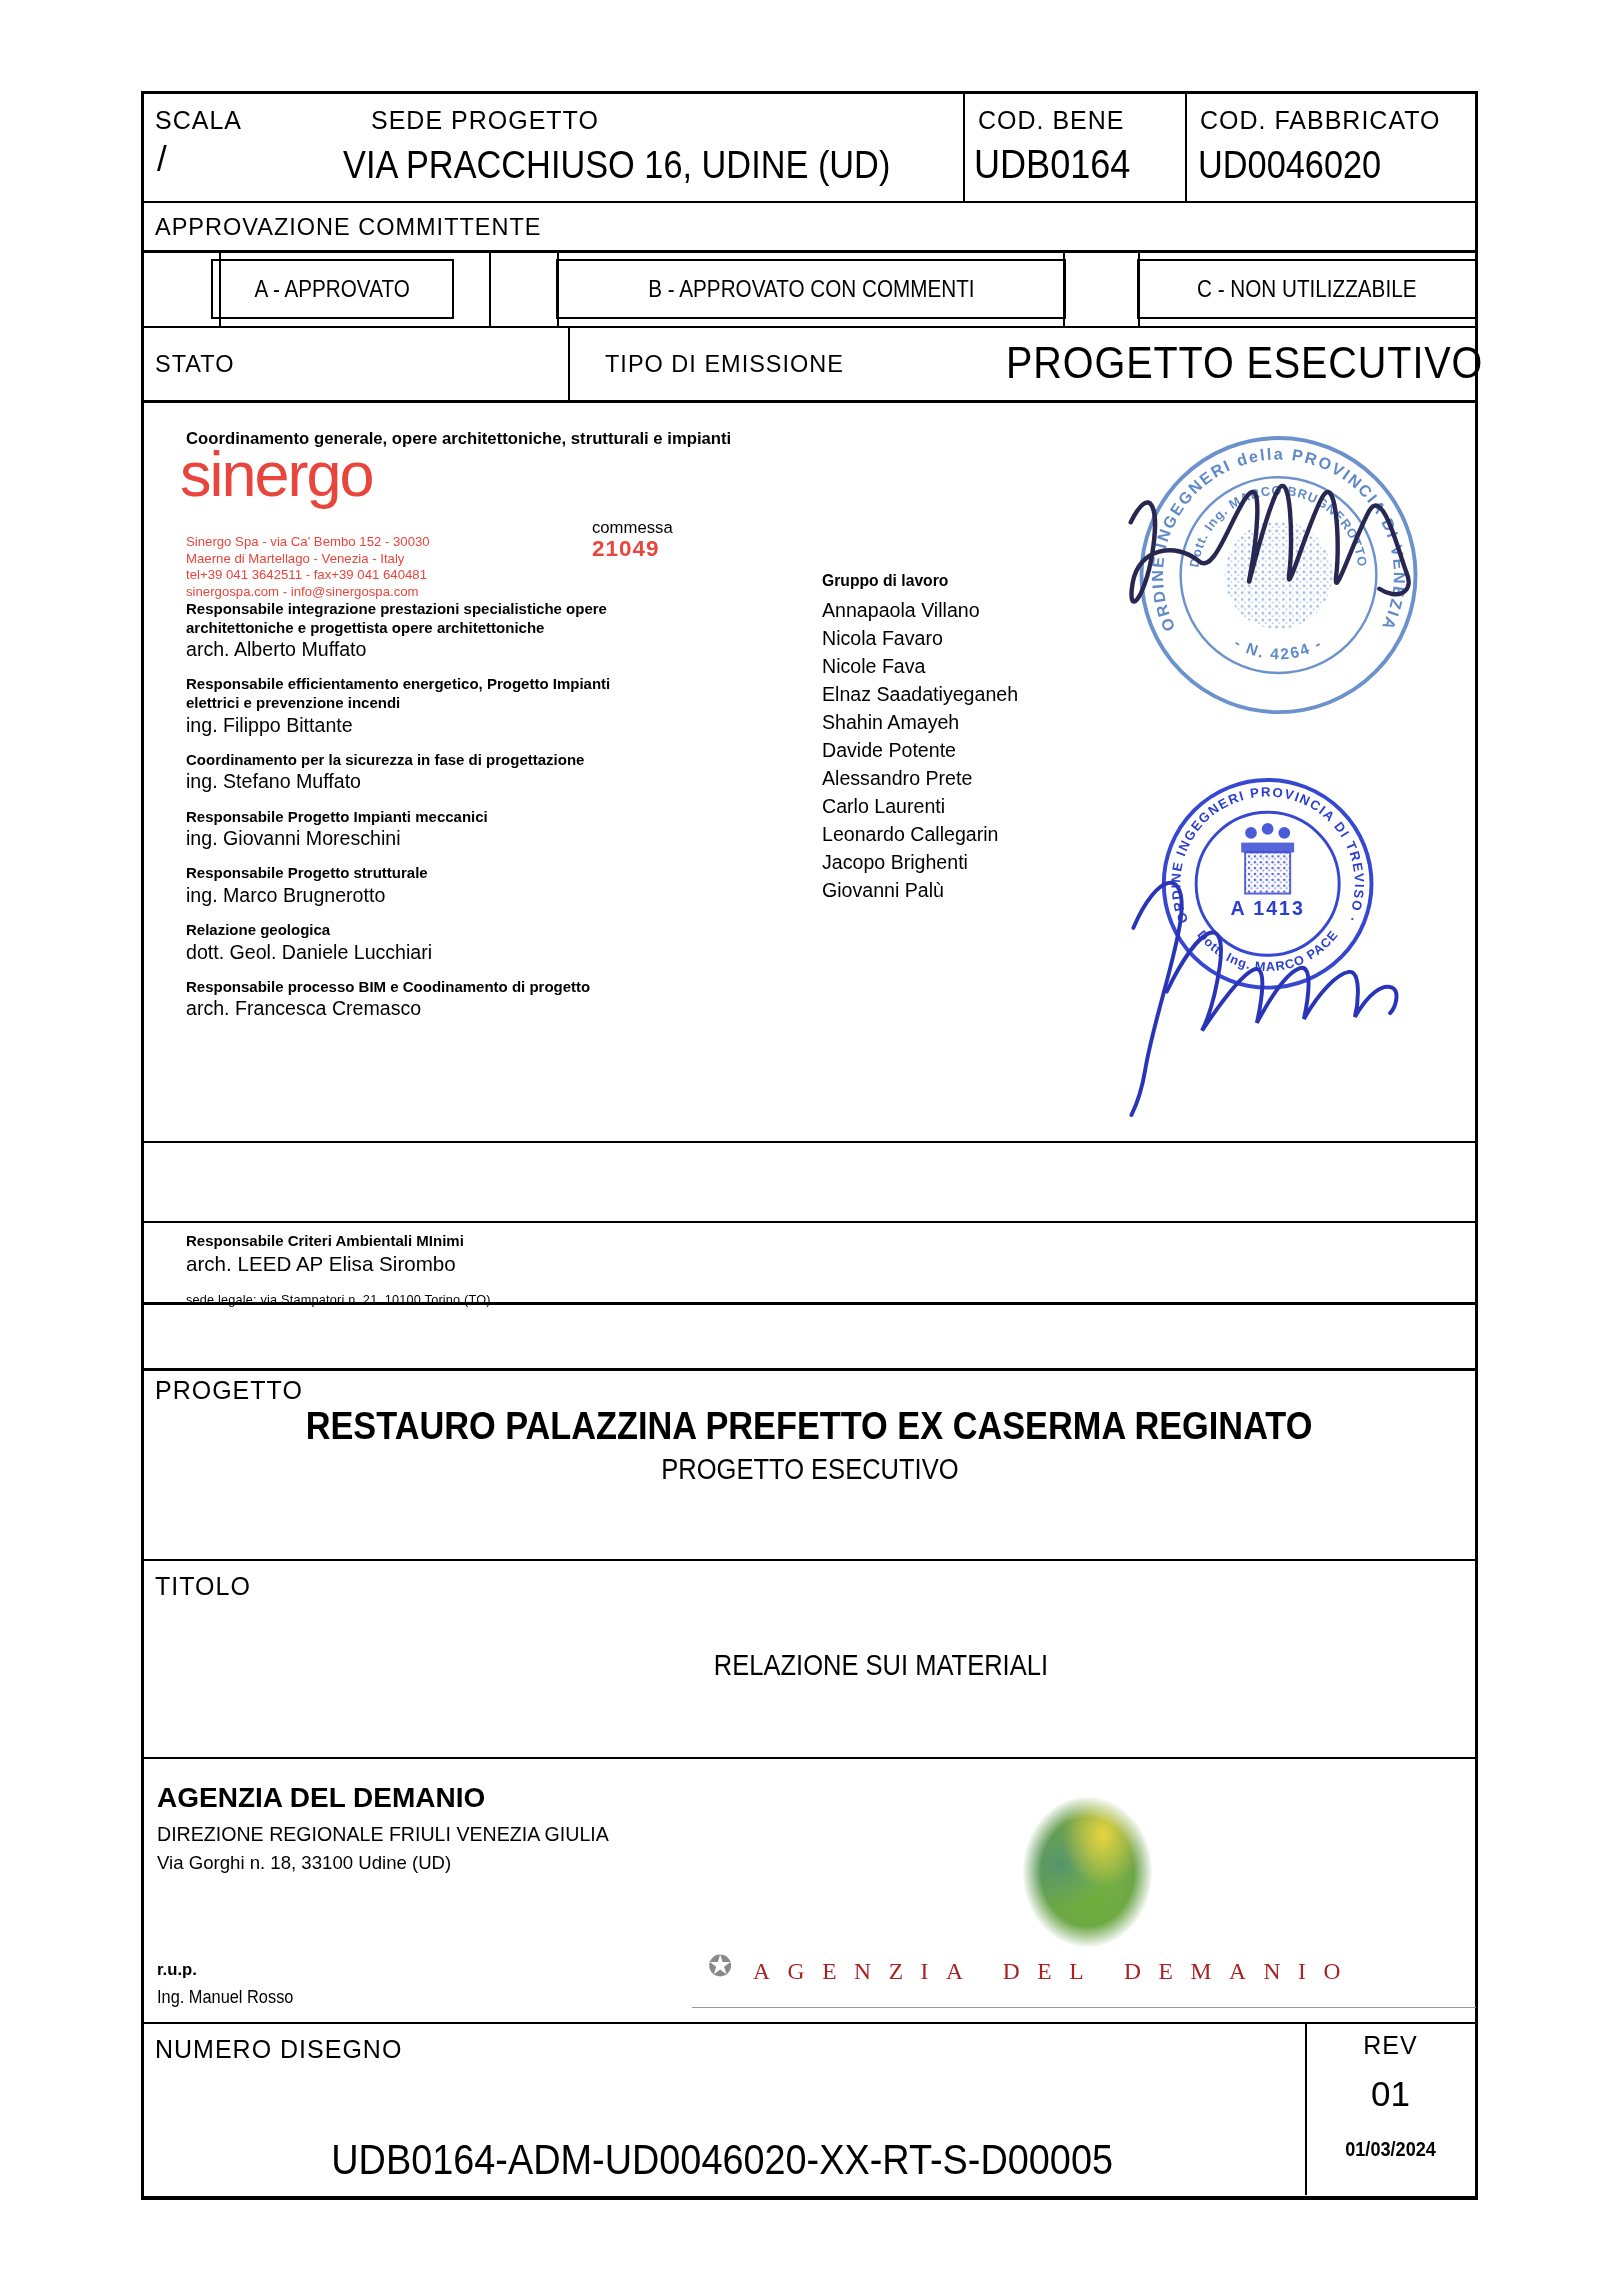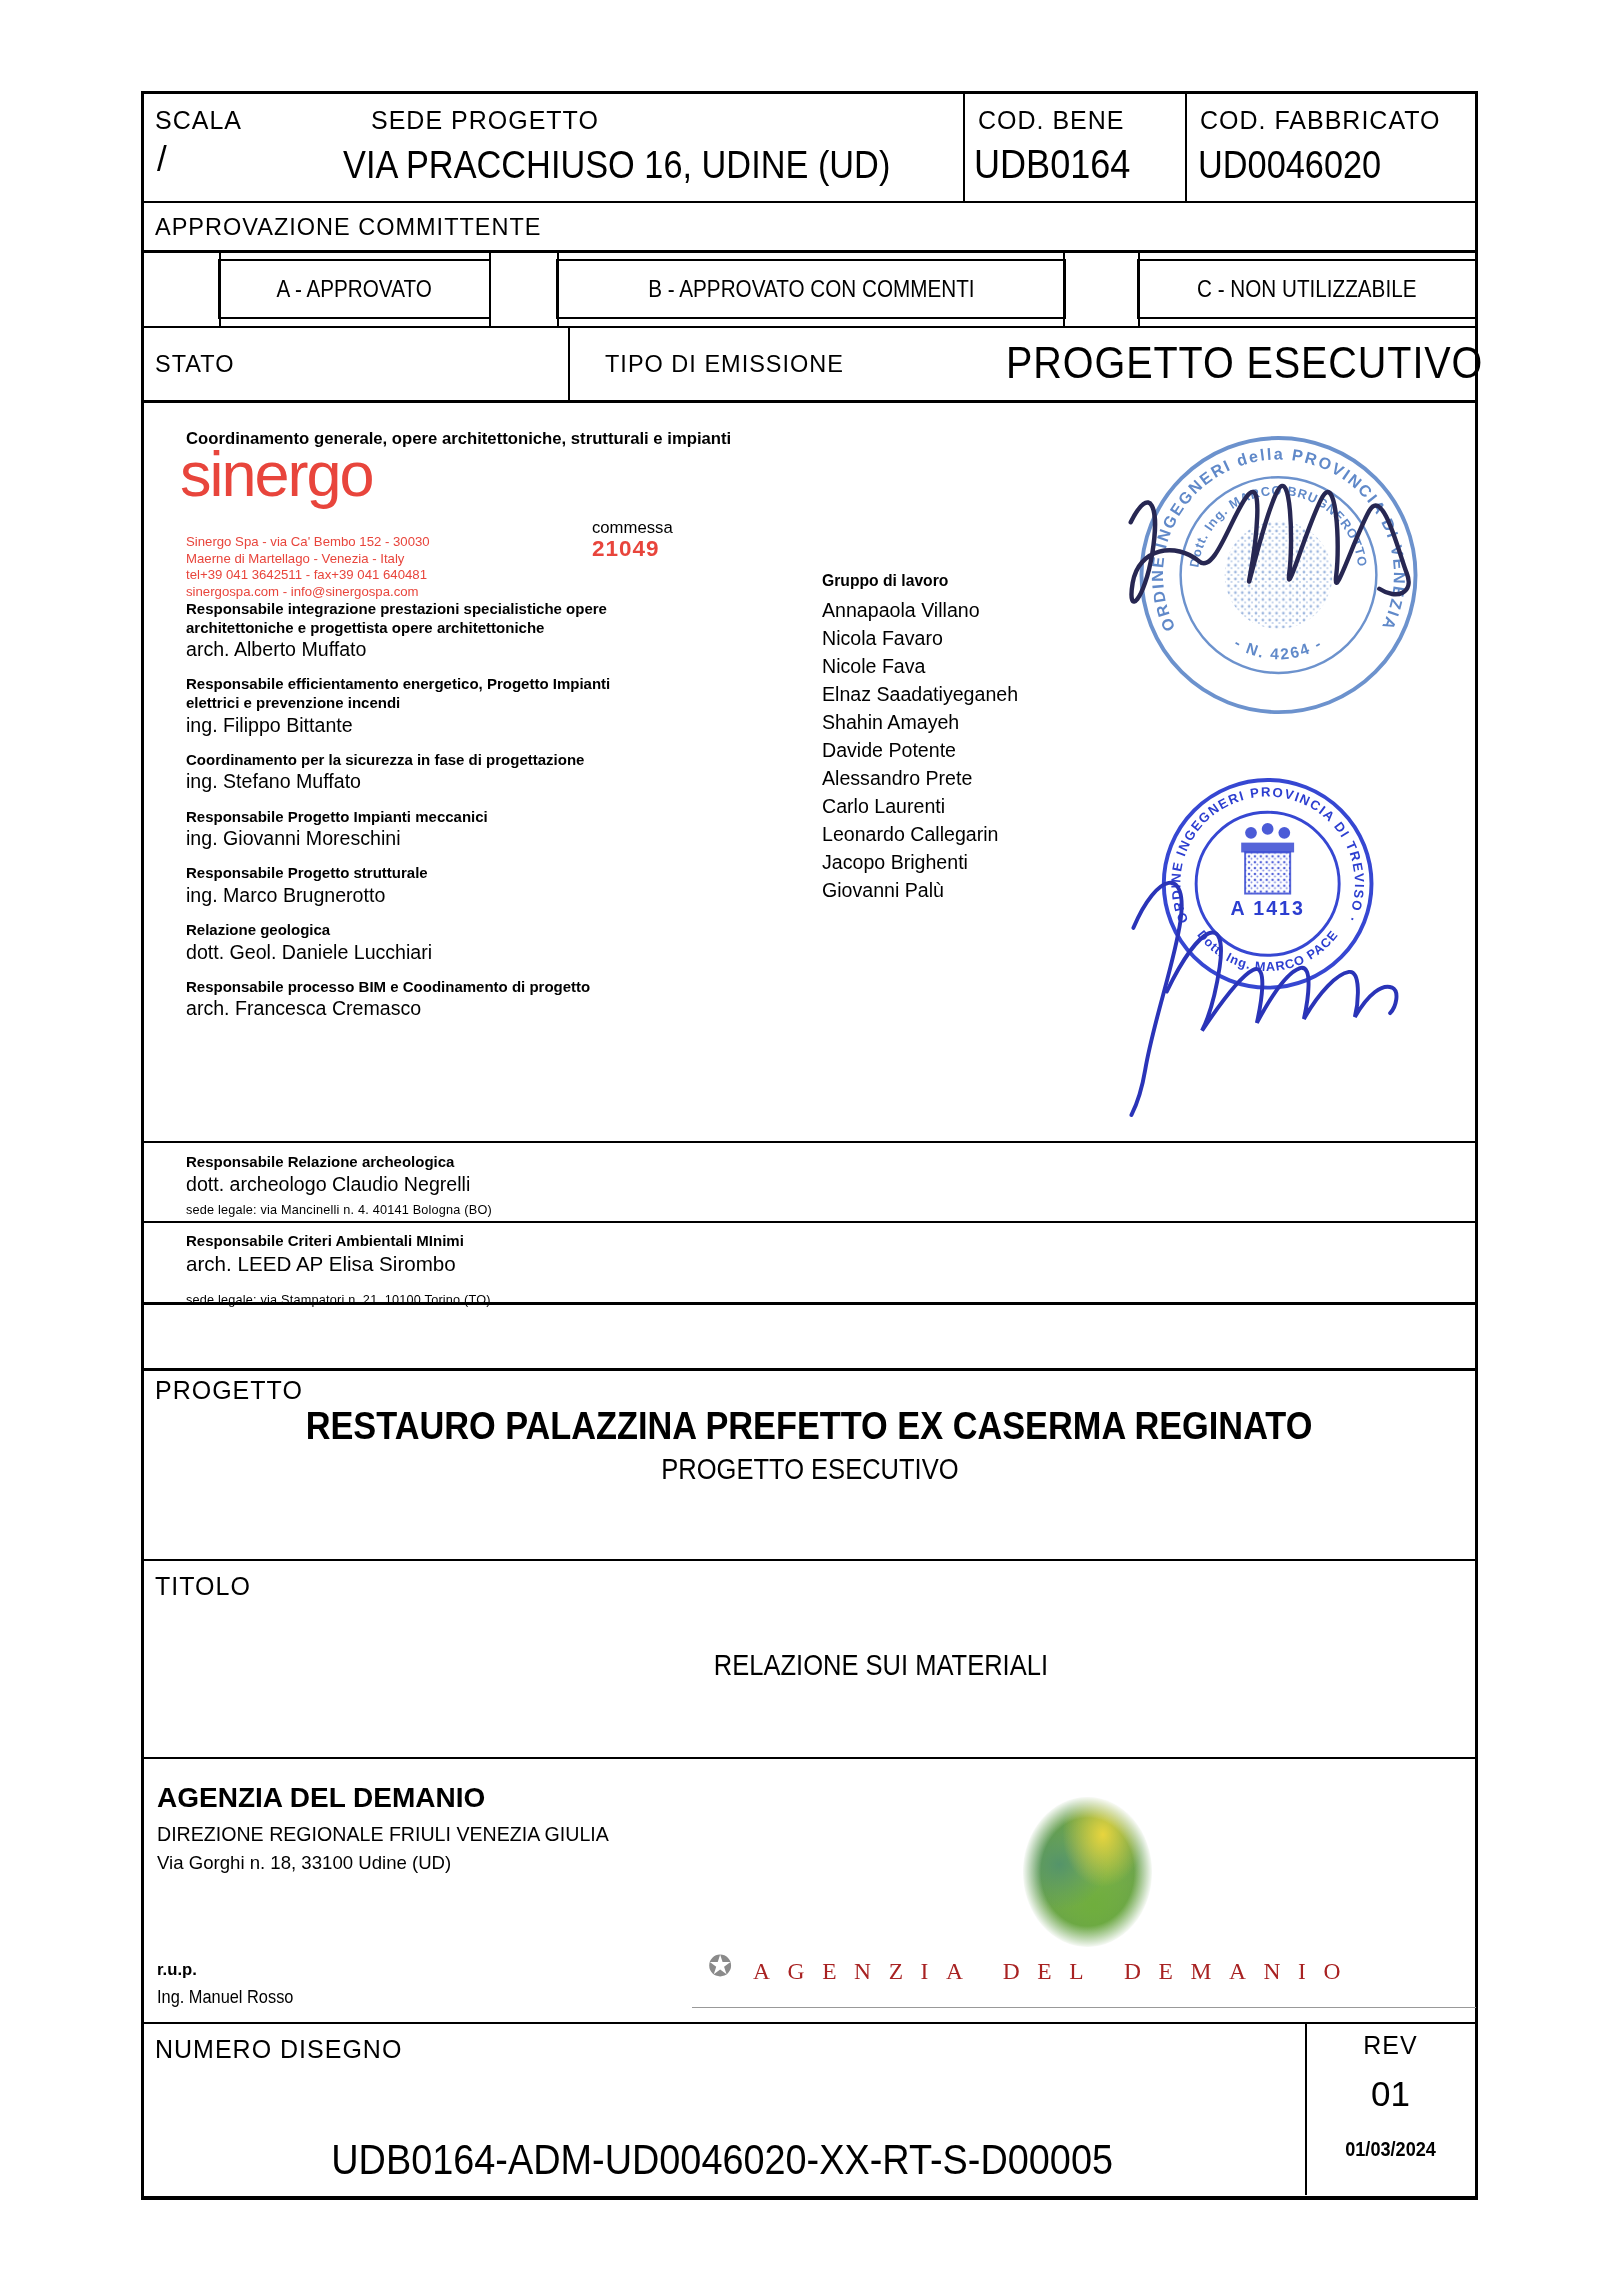--- a/index.html
+++ b/index.html
@@ -75,21 +75,21 @@
   <div class="abs" style="left:157px;top:139px;font-size:35px;">/</div>
   <div class="abs lbl" style="left:345px;top:106px;margin-left:26px;">SEDE PROGETTO</div>
   <div class="abs" style="left:343px;top:143px;"><span class="cond hdr-val">VIA PRACCHIUSO 16, UDINE (UD)</span></div>
   <div class="abs lbl" style="left:978px;top:106px;">COD. BENE</div>
   <div class="abs" style="left:974px;top:141px;"><span class="cond" style="font-size:41px;">UDB0164</span></div>
   <div class="abs lbl" style="left:1200px;top:106px;">COD. FABBRICATO</div>
   <div class="abs" style="left:1198px;top:143px;"><span class="cond hdr-val">UD0046020</span></div>
 
   <div class="abs lbl" style="left:155px;top:214px;font-size:23.5px;">APPROVAZIONE COMMITTENTE</div>
 
-  <div class="optbox" style="left:218px;top:259px;width:273px;height:60px;">
+  <div class="optbox" style="left:211px;top:259px;width:243px;height:60px;">
     <span class="condc">A - APPROVATO</span>
   </div>
   <div class="optbox" style="left:556px;top:259px;width:510px;height:60px;">
     <span class="condc">B - APPROVATO CON COMMENTI</span>
   </div>
   <div class="optbox" style="left:1137px;top:259px;width:340px;height:60px;">
     <span class="condc">C - NON UTILIZZABILE</span>
   </div>
 
   <div class="abs lbl" style="left:155px;top:351px;font-size:23.5px;">STATO</div>
@@ -209,25 +209,20 @@
     <text font-size="13" letter-spacing="1" fill="#2c3ed0" font-weight="bold">
       <textPath href="#tname" xlink:href="#tname" startOffset="50%" text-anchor="middle">Dott. Ing. MARCO PACE</textPath>
     </text>
     <text x="165" y="152" font-size="20" letter-spacing="2" fill="#2c3ed0" text-anchor="middle" font-weight="bold">A 1413</text>
     <g stroke="#2a34b8" stroke-width="4" fill="none" stroke-linecap="round">
       <path d="M28,165 C52,108 84,102 76,158 C70,200 48,262 40,310 C36,334 30,348 26,356"></path>
       <path d="M62,230 C96,160 124,150 116,205 C110,245 102,262 98,270 C118,240 138,214 150,208 C166,200 158,244 154,262 C170,232 186,210 198,206 C212,202 206,240 202,258 C218,230 236,212 248,210 C260,208 258,240 254,256 C268,232 282,222 292,226 C300,230 296,246 290,252"></path>
     </g>
   </svg>
 
-  <div class="abs" style="left:186px;top:1153px;">
-    <div class="role-label">Responsabile Relazione archeologica</div>
-    <div class="role-name">dott. archeologo Claudio Negrelli</div>
-    <div class="sede" style="margin-top:5.9px;">sede legale: via Mancinelli n. 4. 40141 Bologna (BO)</div>
-  </div>
   <div class="abs" style="left:186px;top:1232px;">
     <div class="role-label">Responsabile Criteri Ambientali MInimi</div>
     <div class="role-name" style="font-size:20.6px;">arch. LEED AP Elisa Sirombo</div>
     <div class="sede" style="margin-top:17px;">sede legale: via Stampatori n. 21. 10100 Torino (TO)</div>
   </div>
 
   <div class="abs lbl" style="left:155px;top:1376px;">PROGETTO</div>
   <div class="center-wrap" style="left:141px;top:1404px;width:1337px;">
     <span class="condc" style="font-size:39px;font-weight:bold;">RESTAURO PALAZZINA PREFETTO EX CASERMA REGINATO</span>
   </div>

